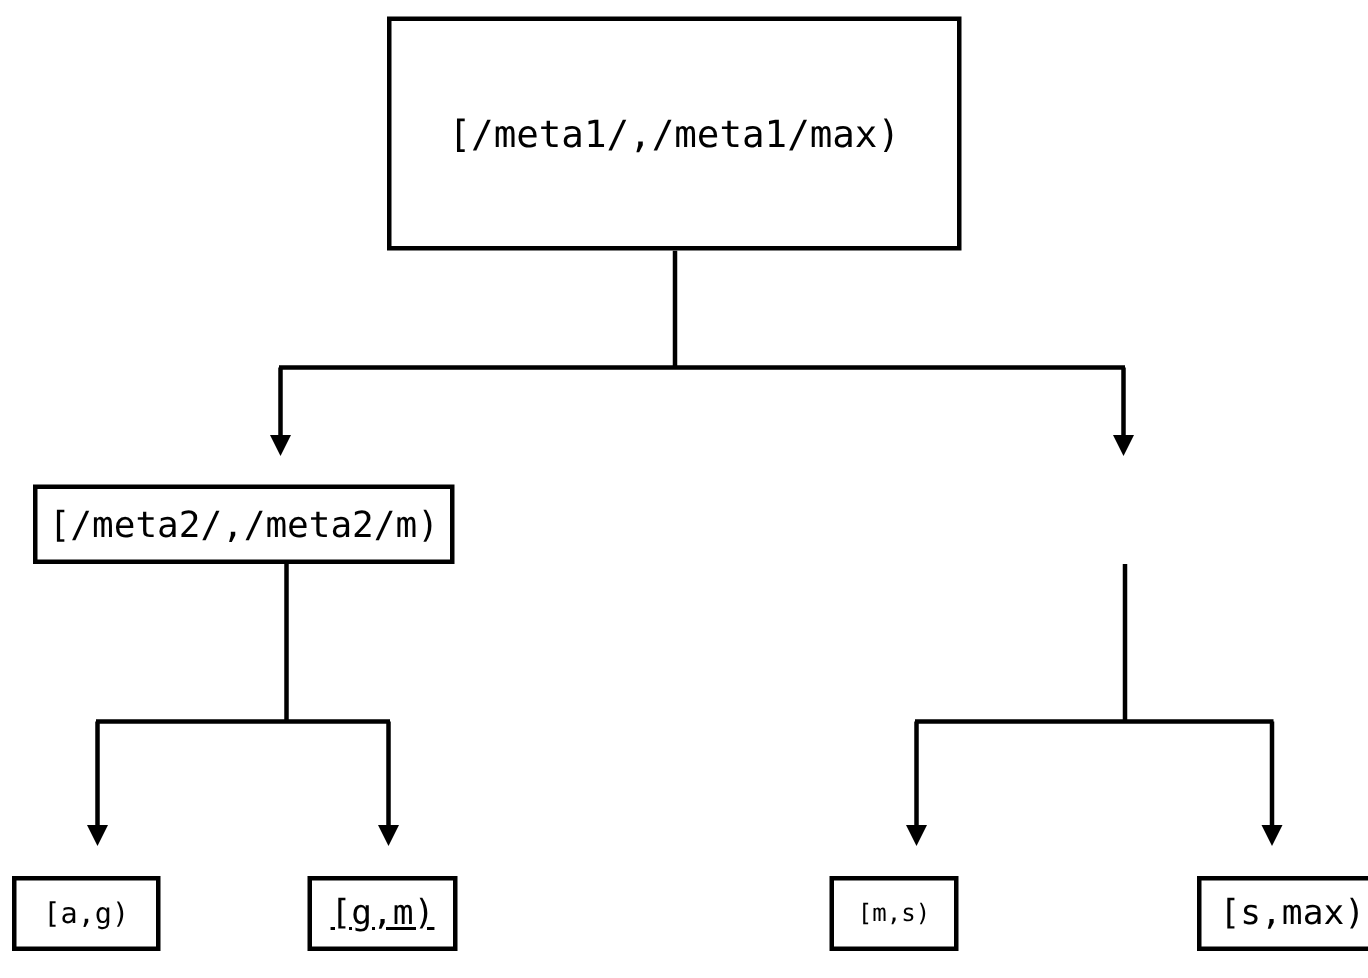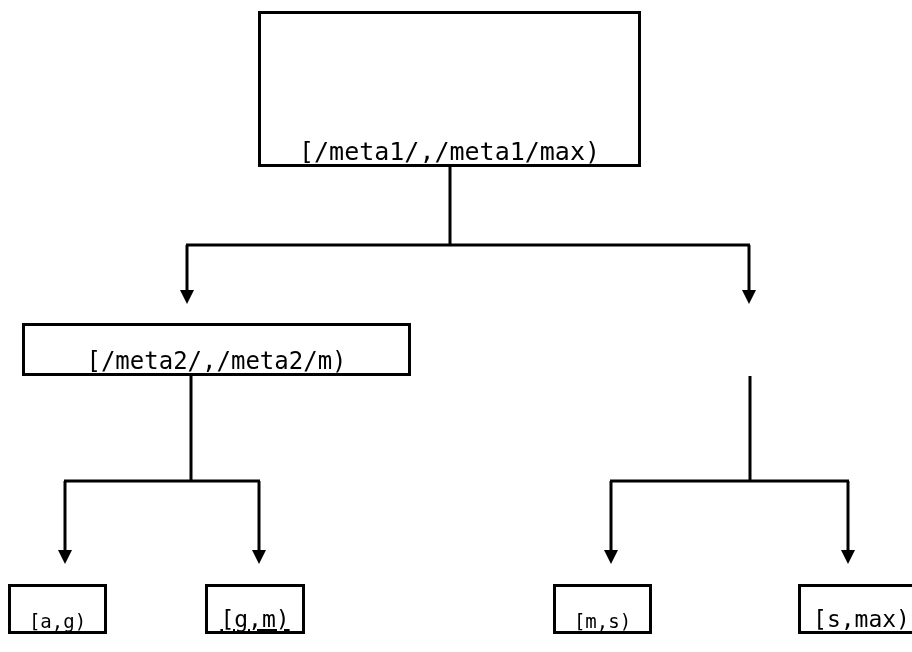--- a/index.html
+++ b/index.html
@@ -14,40 +14,40 @@
     background: #ffffff;
     overflow: hidden;
     font-family: "DejaVu Sans Mono", "Liberation Mono", monospace;
   }
   .node {
     position: absolute;
     box-sizing: border-box;
     border: 3px solid #000000;
     background: #ffffff;
     display: flex;
-    align-items: flex-end;
+    align-items: center;
     justify-content: center;
     color: #000000;
     white-space: pre;
   }
   .node-label {
     display: block;
     line-height: 1;
   }
   #node-root {
     left: 258px;
     top: 11px;
     width: 383px;
     height: 156px;
     font-size: 25px;
   }
   #node-mid-left {
     left: 22px;
     top: 323px;
-    width: 389px;
+    width: 281px;
     height: 53px;
     font-size: 24px;
   }
   #node-mid-right {
     left: 580px;
     top: 323px;
     width: 323px;
     height: 53px;
     font-size: 24px;
   }
@@ -62,23 +62,23 @@
     left: 205px;
     top: 584px;
     width: 100px;
     height: 50px;
     font-size: 23px;
     text-decoration: underline;
   }
   #node-leaf-2 {
     left: 553px;
     top: 584px;
-    width: 99px;
+    width: 86px;
     height: 50px;
-    font-size: 19px;
+    font-size: 16px;
   }
   #node-leaf-3 {
     left: 778px;
     top: 584px;
     width: 127px;
     height: 50px;
     font-size: 23px;
     margin-left: 20px;
   }
   #connector-layer {

